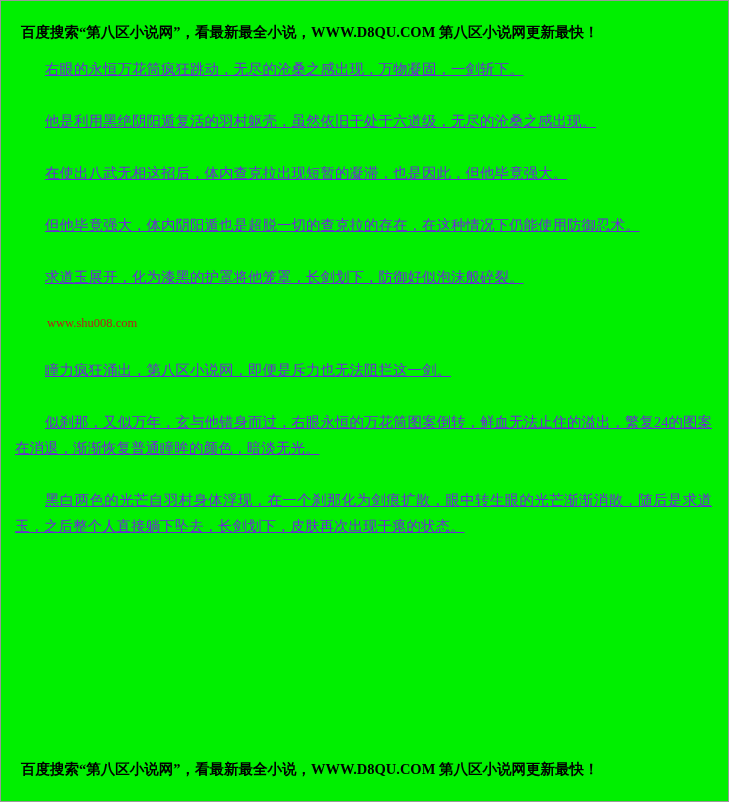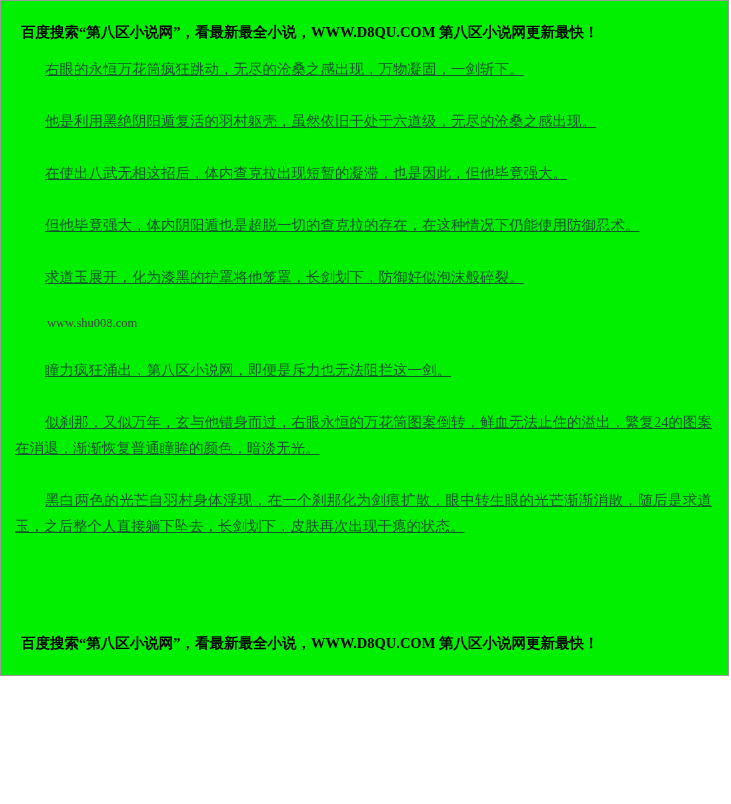--- a/index.html
+++ b/index.html
@@ -8,21 +8,21 @@
   }
   body {
     width: 731px;
     height: 804px;
     background: #ffffff;
     font-family: "Liberation Serif", serif;
   }
   #page {
     position: relative;
     width: 729px;
-    height: 676px;
+    height: 802px;
     margin: 0;
     background: #00f000;
     border: 1px solid #999999;
     box-sizing: border-box;
     overflow: hidden;
   }
   .inner {
     padding: 22px 14px 10px 14px;
   }
   .banner {
@@ -38,33 +38,33 @@
   }
   .banner-bottom {
     position: absolute;
     left: 20px;
     bottom: 22px;
     margin: 0;
   }
   .para {
     font-family: "Liberation Serif", serif;
     font-size: 14.5px;
-    color: #14532d;
+    color: #6d28d9;
     line-height: 26px;
     text-decoration: underline;
     text-indent: 30px;
     margin: 2px 0 26px 0;
     padding: 0 2px 0 0;
     text-align: justify;
     word-break: break-all;
   }
   .watermark {
     font-family: "Liberation Serif", serif;
     font-size: 12.5px;
-    color: #404040;
+    color: #b91c1c;
     margin: 0 0 1px 32px;
     text-decoration: none;
   }
   .wm-block {
     margin-bottom: 26px;
   }
   .wm-block .para {
     margin-bottom: 0;
   }
 </style>

